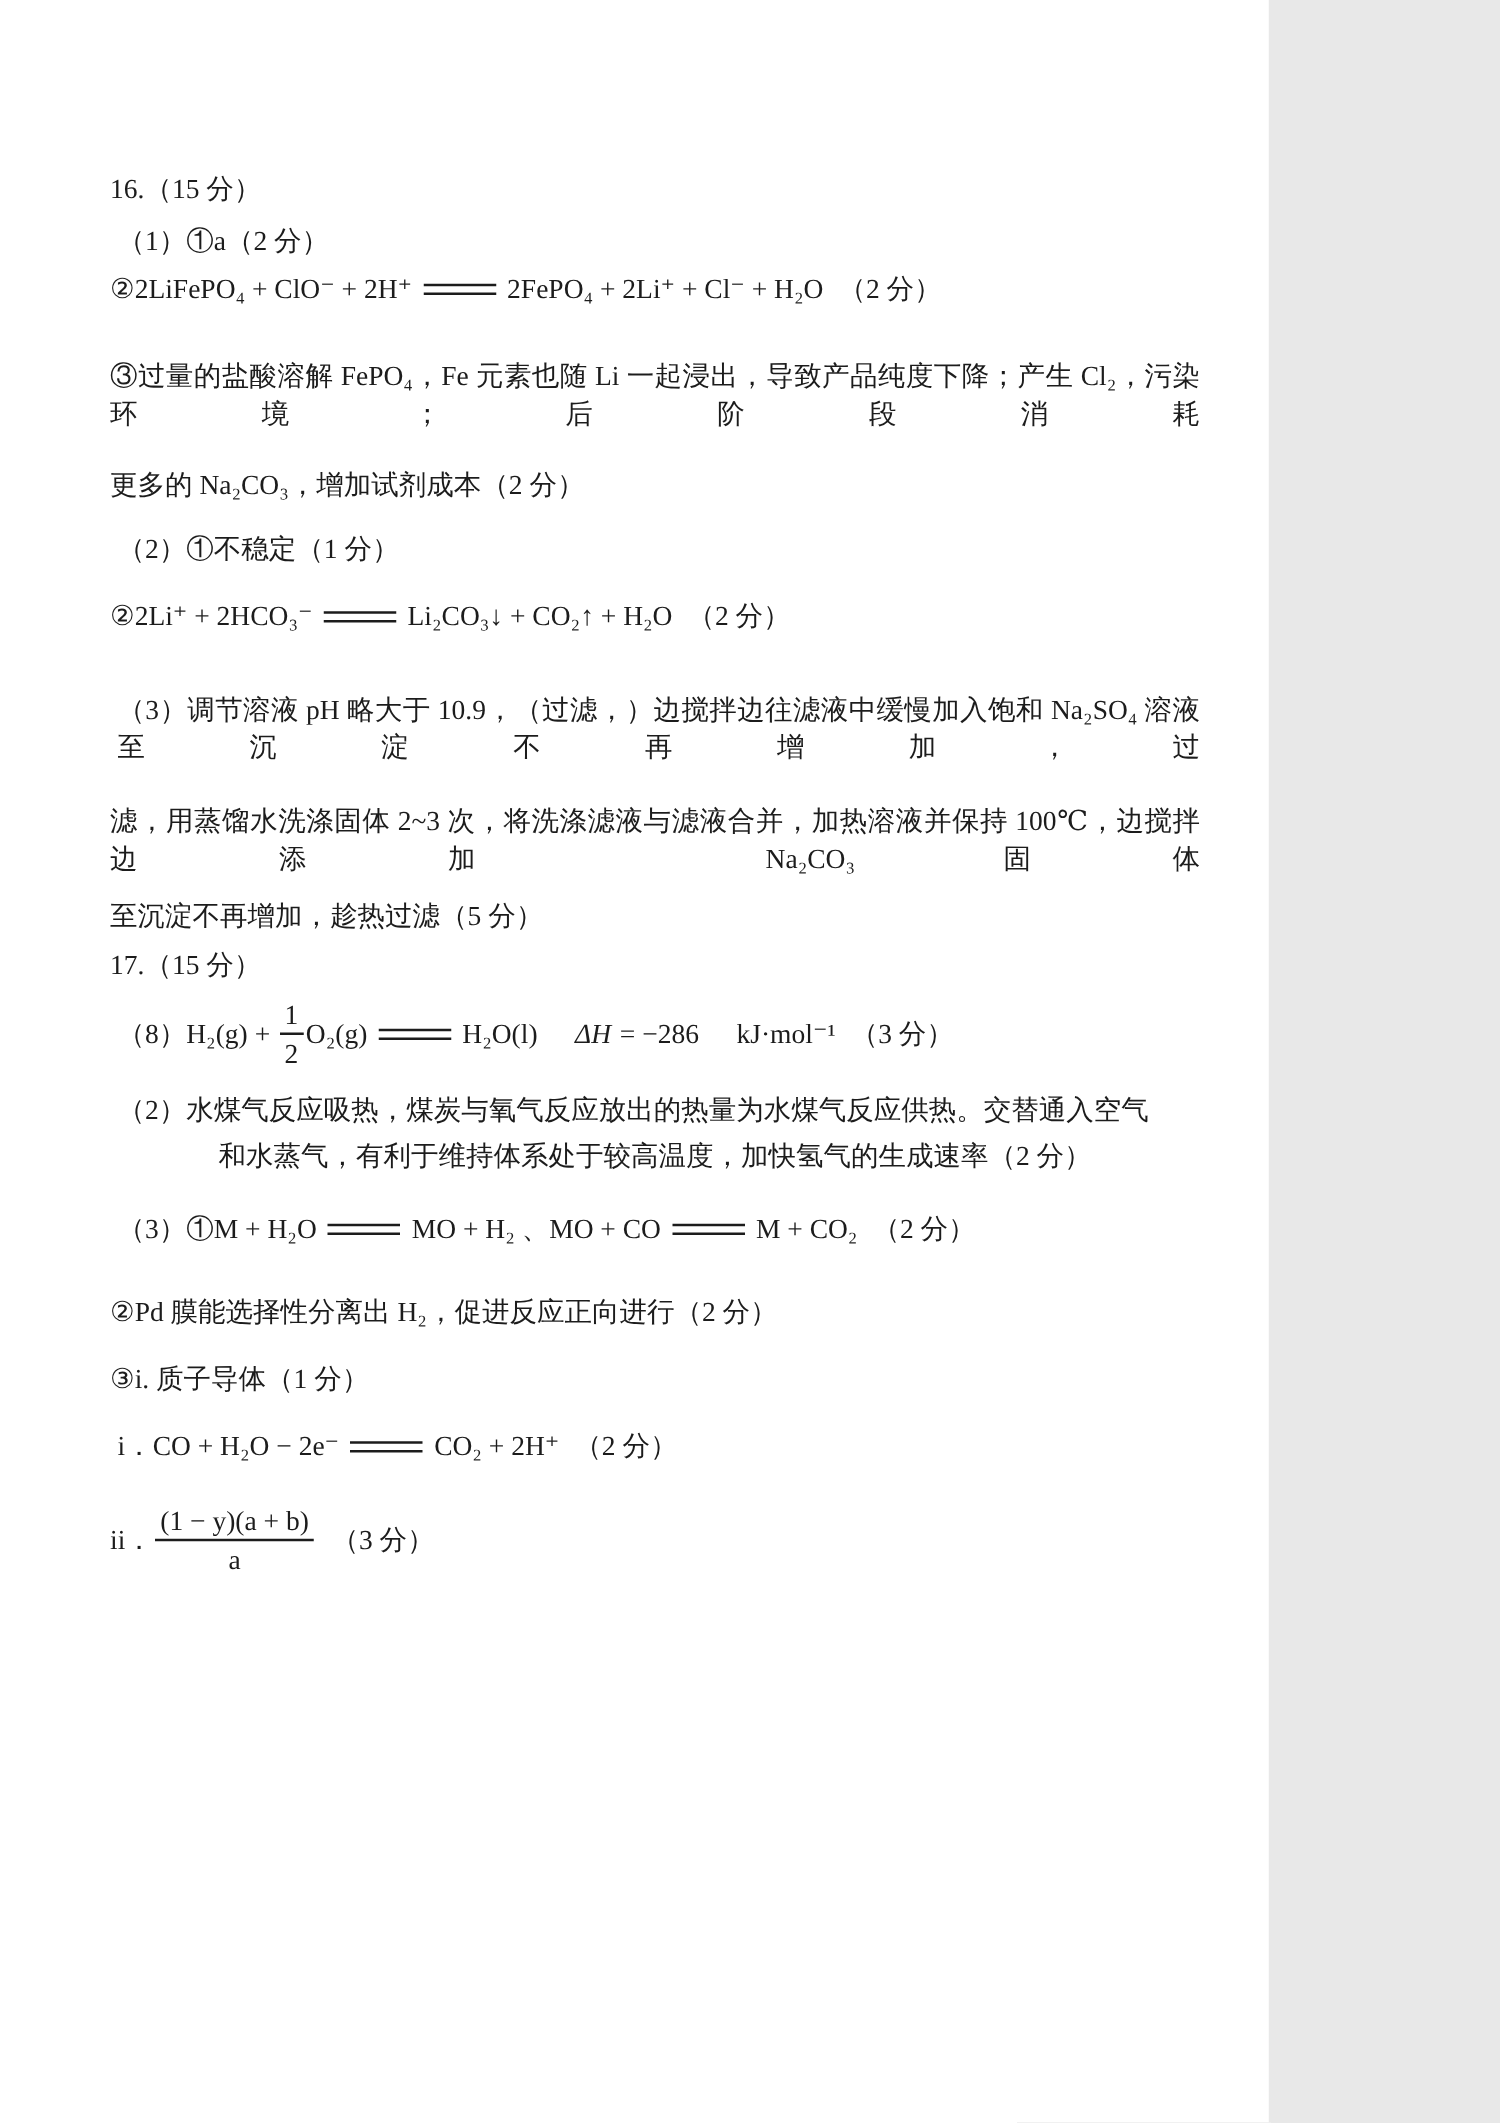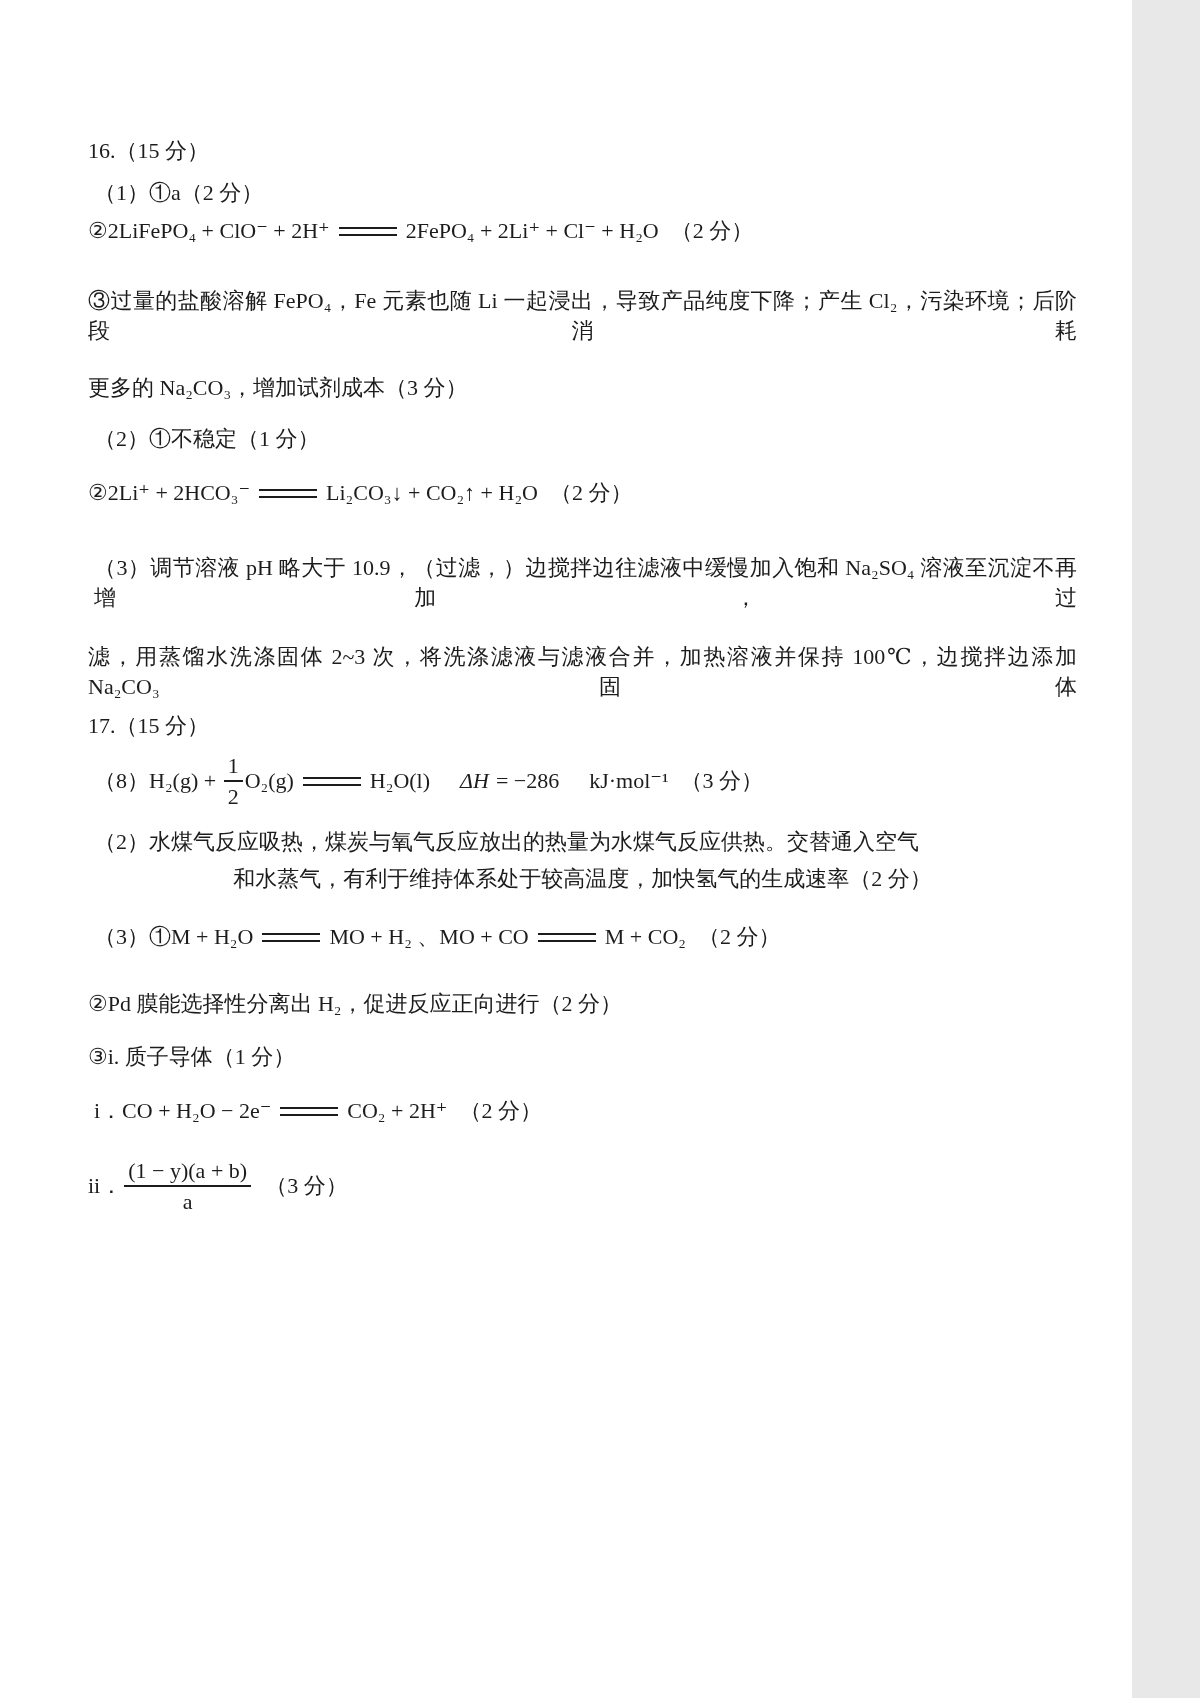--- a/index.html
+++ b/index.html
@@ -3,21 +3,21 @@
 <meta charset="utf-8">
 <style>
   * { margin: 0; padding: 0; box-sizing: border-box; }
   html, body { background: #e8e8e8; }
   body {
     width: 1200px;
     font-family: "Liberation Serif", "DejaVu Serif", serif;
   }
   .page {
     position: relative;
-    width: 1132px;
+    width: 1015px;
     height: 1698px;
     background: #ffffff;
     color: #1c1c1c;
     padding: 136px 55px 0 88px;
     overflow: hidden;
   }
   .line {
     font-size: 22px;
     line-height: 30px;
     white-space: pre-wrap;
@@ -86,33 +86,34 @@
   <div class="line mt12 indent">（1）①a（2 分）</div>
 
   <div class="eq mt26">
     <span>②2LiFePO₄ + ClO⁻ + 2H⁺</span>
     <span class="dline"></span>
     <span>2FePO₄ + 2Li⁺ + Cl⁻ + H₂O</span>
     <span class="score">（2 分）</span>
   </div>
 
   <div class="line mt40 fill">③过量的盐酸溶解 FePO₄，Fe 元素也随 Li 一起浸出，导致产品纯度下降；产生 Cl₂，污染环境；后阶段消耗</div>
-  <div class="line mt27">更多的 Na₂CO₃，增加试剂成本（3 分）</div>
+  <div class="line mt27">更多的 Na₂CO₃，增加试剂成本（2 分）</div>
 
   <div class="line mt21 indent">（2）①不稳定（1 分）</div>
 
   <div class="eq mt24">
     <span>②2Li⁺ + 2HCO₃⁻</span>
     <span class="dline"></span>
     <span>Li₂CO₃↓ + CO₂↑ + H₂O</span>
     <span class="score">（2 分）</span>
   </div>
 
   <div class="line mt45 fill indent">（3）调节溶液 pH 略大于 10.9，（过滤，）边搅拌边往滤液中缓慢加入饱和 Na₂SO₄ 溶液至沉淀不再增加，过</div>
   <div class="line mt29 fill">滤，用蒸馏水洗涤固体 2~3 次，将洗涤滤液与滤液合并，加热溶液并保持 100℃，边搅拌边添加 Na₂CO₃ 固体</div>
+  <div class="line mt16">至沉淀不再增加，趁热过滤（5 分）</div>
 
   <div class="line mt9">17.（15 分）</div>
 
   <div class="eq mt11 indent">
     <span>（8）H₂(g) + </span>
     <span class="frac">
       <span class="num">1</span>
       <span class="den">2</span>
     </span>
     <span>O₂(g)</span>

